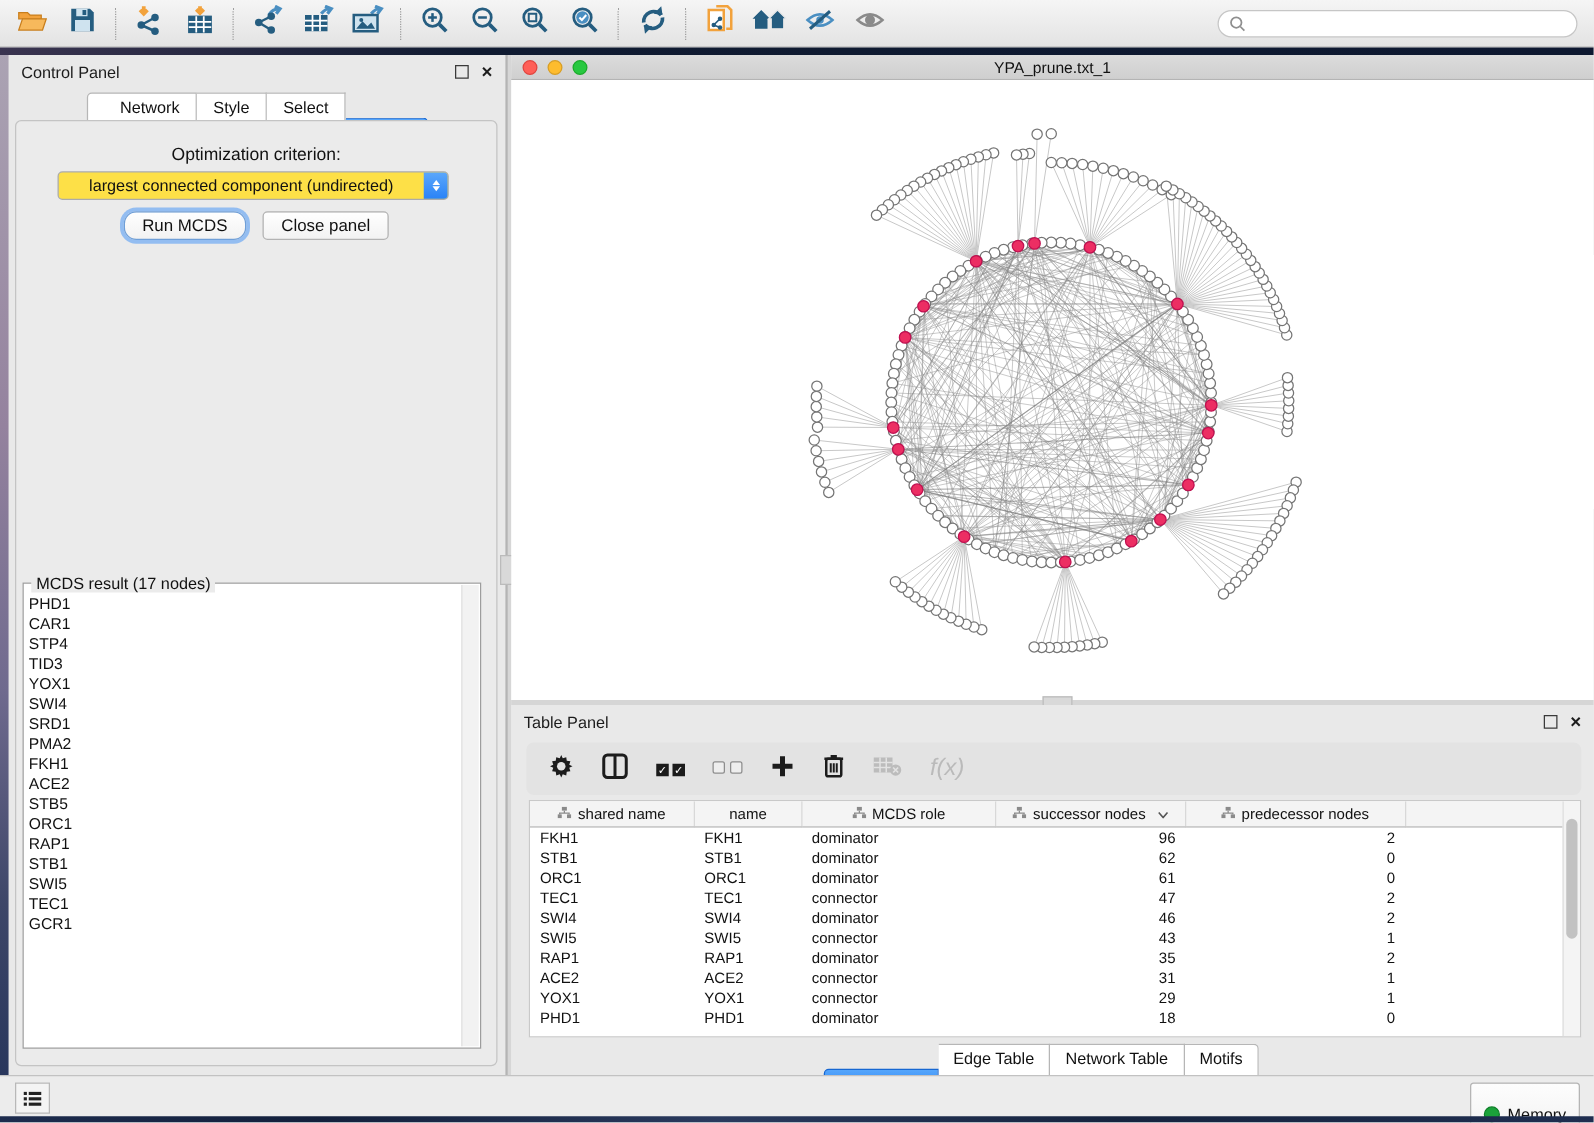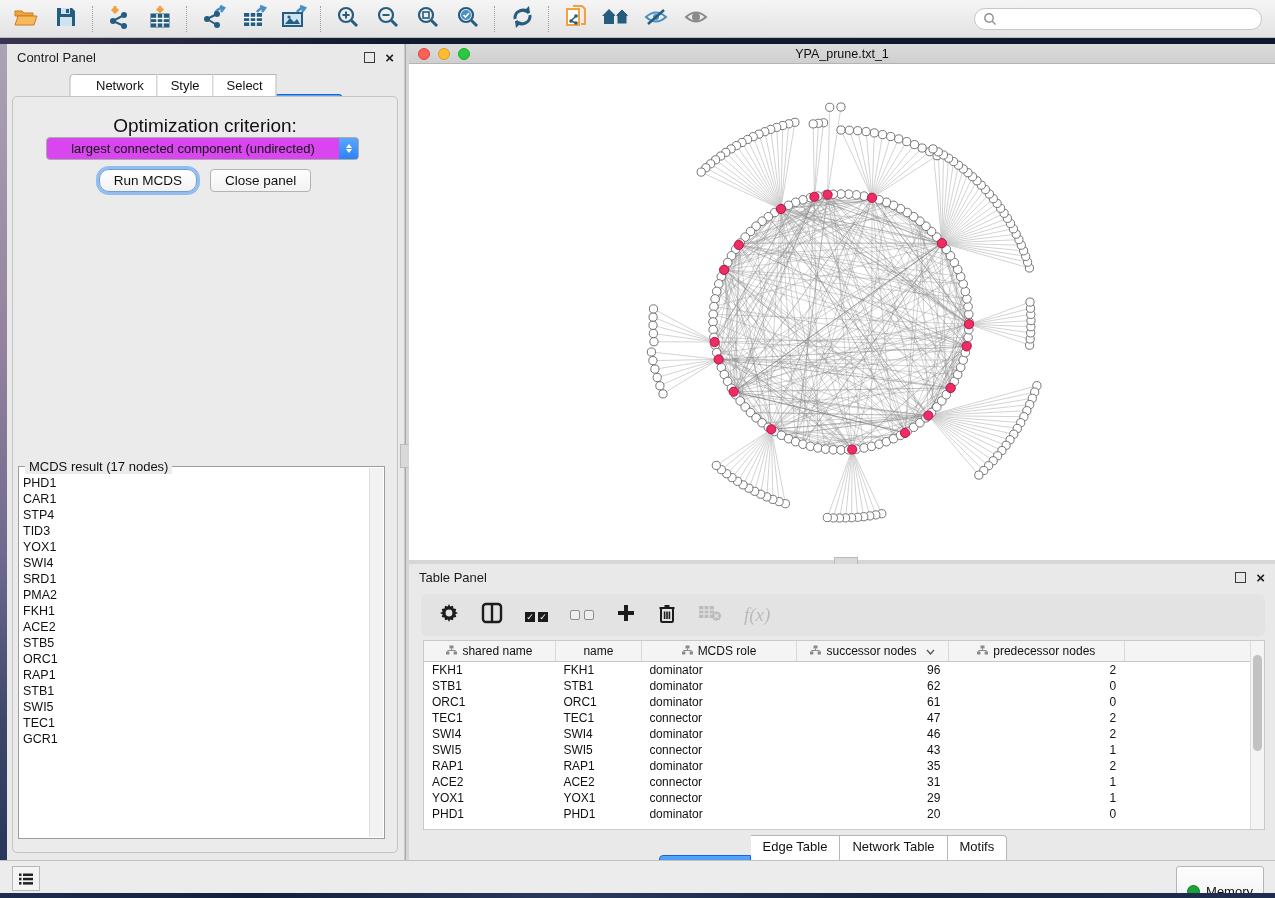--- a/index.html
+++ b/index.html
@@ -24,22 +24,22 @@
   .panel-header .spacer{flex:1;}
   .float-box{width:9px;height:9px;border:1.5px solid #3a3a3a;display:inline-block;margin-right:10px;}
   .close-x{font-weight:bold;font-size:15px;color:#1c1c1c;line-height:9px;}
   .seg-tabs{display:inline-flex;}
   .seg-tab{font-size:13px;padding:3px 13px;background:#fff;border:1px solid #b6b6b6;border-left:none;color:#111;}
   .seg-tab:first-child{border-left:1px solid #b6b6b6;border-radius:4px 0 0 4px;padding-left:26px;}
   .seg-tab:last-child{border-radius:0 4px 4px 0;}
   .seg-tab.active{background:linear-gradient(#55a5fb,#1f7ff8);border-color:#1767d2;color:#fff;margin-top:20px;}
   .tabs-row{position:absolute;left:50%;transform:translateX(-50%);top:30px;}
   .inner-panel{position:absolute;left:5px;top:52px;width:386px;height:757px;background:#ebebeb;border:1px solid #c4c4c4;border-radius:5px;box-sizing:border-box;}
-  .crit-label{position:absolute;top:18px;width:100%;text-align:center;font-size:19px;color:#111;}
-  .select-box{position:absolute;left:33px;top:40px;width:313px;height:23px;background:#d946ef;border:1px solid #ababab;border-radius:4px;display:flex;align-items:center;box-sizing:border-box;}
+  .crit-label{position:absolute;top:18px;width:100%;text-align:center;font-size:14px;color:#111;}
+  .select-box{position:absolute;left:33px;top:40px;width:313px;height:23px;background:#fde047;border:1px solid #ababab;border-radius:4px;display:flex;align-items:center;box-sizing:border-box;}
   .select-text{flex:1;text-align:center;font-size:13px;color:#111;white-space:nowrap;overflow:hidden;}
   .select-stepper{width:19px;height:21px;background:linear-gradient(#5ba7fb,#2a83f7);border-radius:0 3px 3px 0;display:flex;flex-direction:column;align-items:center;justify-content:center;gap:1px;}
   .stx{width:0;height:0;border-left:3.5px solid transparent;border-right:3.5px solid transparent;}
   .st-up{border-bottom:4px solid #fff;}
   .st-dn{border-top:4px solid #fff;}
   .btn{background:linear-gradient(#ffffff,#f2f2f2);border:1px solid #b3b3b3;border-radius:4px;font-size:13.5px;color:#111;padding:3px 14px;height:23px;box-sizing:border-box;}
   .btn-row{position:absolute;top:72px;left:0;width:100%;display:flex;justify-content:center;gap:13px;}
   .focus-ring{box-shadow:0 0 0 3px rgba(100,165,245,.65);border-color:#6f9fd8;border-radius:10px;}
   .groupbox{position:absolute;left:5px;top:369px;width:367px;height:373px;border:1px solid #9d9d9d;background:#fff;box-sizing:border-box;}
   .legend{position:absolute;top:-8px;left:6px;background:#ebebeb;padding:0 4px;font-size:13px;color:#111;}
@@ -59,21 +59,21 @@
   .traffic{display:flex;gap:8px;margin-left:9px;}
   .tl{width:12px;height:12px;border-radius:50%;}
   .net-title{position:absolute;left:0;right:0;text-align:center;font-size:12.5px;color:#111;}
   .net-canvas{position:absolute;left:0;top:20px;right:0;bottom:0;background:#fff;}
 
   
   .table-panel{position:absolute;left:409px;top:564px;width:866px;height:296px;background:#e9e9e9;}
   .tp-toolbar{position:absolute;left:12px;right:10px;top:30px;height:42px;background:#e3e3e3;border-radius:6px;display:flex;align-items:center;gap:22px;padding-left:18px;}
   .tpi{display:flex;align-items:center;justify-content:center;}
   .tpi.disabled{opacity:.45;}
-  .fx{font-family:Liberation Serif, serif;font-style:italic;font-size:19px;color:#8a8a8a;}
+  .fx{font-family:Liberation Sans, sans-serif;font-style:italic;font-size:19px;color:#8a8a8a;}
   .cbx{width:10px;height:10px;display:inline-block;box-sizing:border-box;}
   .cbx.filled{background:#1b1b1b;color:#fff;font-size:9px;line-height:10px;text-align:center;}
   .cbx.empty{border:1.5px solid #8d8d8d;border-radius:2px;background:#eee;}
   .tbl-wrap{position:absolute;left:14px;right:10px;top:76px;height:190px;background:#fff;border:1px solid #c9c9c9;box-sizing:border-box;overflow:hidden;}
   table.grid{border-collapse:collapse;font-size:12px;color:#111;table-layout:fixed;}
   table.grid th{font-weight:normal;background:#f4f4f4;border-right:1px solid #d8d8d8;border-bottom:1px solid #c9c9c9;height:20px;padding:0 4px;white-space:nowrap;}
   table.grid td{height:16px;padding:0 8px;white-space:nowrap;}
   td.num{text-align:right;}
   .th-inner{display:flex;align-items:center;justify-content:center;gap:5px;}
   .tbl-scroll{position:absolute;right:0;top:0px;bottom:0;width:13px;background:#f4f4f4;border-left:1px solid #ddd;}
@@ -1216,21 +1216,21 @@
               <td>YOX1</td>
               <td>connector</td>
               <td class="num">29</td>
               <td class="num">1</td>
               <td></td>
             </tr>
             <tr>
               <td>PHD1</td>
               <td>PHD1</td>
               <td>dominator</td>
-              <td class="num">20</td>
+              <td class="num">18</td>
               <td class="num">0</td>
               <td></td>
             </tr>
           </tbody>
         </table>
       <div class="tbl-scroll">
           <div class="tbl-thumb"></div>
         </div>
     </div>
     <div class="tbl-tabs seg-tabs" id="tbl-tabs">

